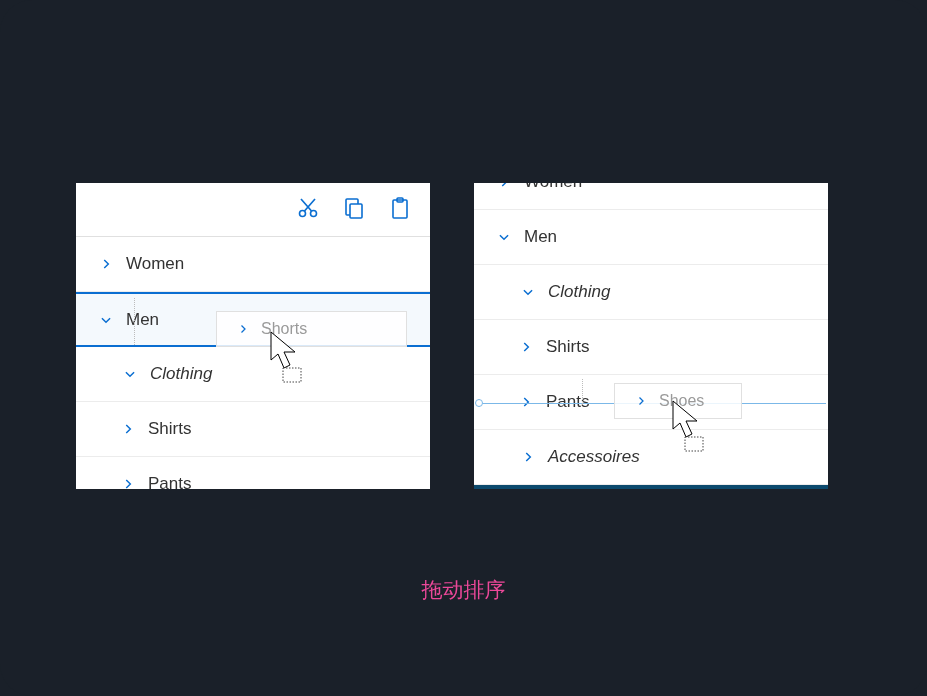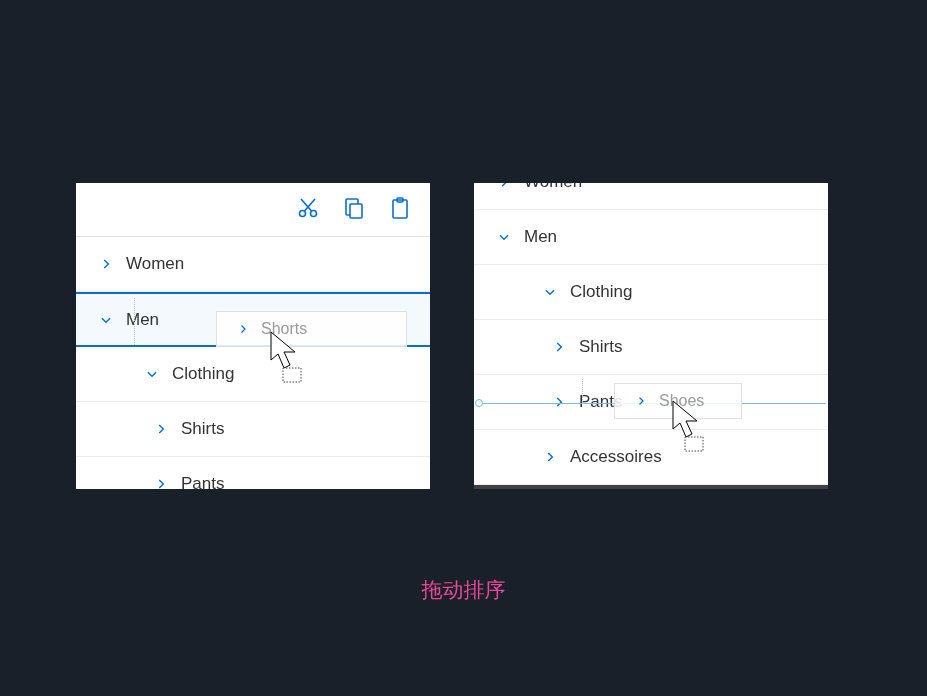--- a/index.html
+++ b/index.html
@@ -20,21 +20,21 @@
   .panels {
     position: absolute;
     top: 183px;
     left: 76px;
     display: flex;
     gap: 44px;
   }
   .panel {
     width: 354px;
     height: 306px;
-    background: #404040;
+    background: #0c4a6e;
     overflow: hidden;
     position: relative;
   }
   .toolbar {
     height: 54px;
     background: #fff;
     border-bottom: 1px solid #e0e0e0;
     display: flex;
     justify-content: flex-end;
     align-items: center;
@@ -59,22 +59,22 @@
   }
   .chev {
     width: 24px;
     display: flex;
     align-items: center;
     justify-content: center;
     color: #0a6ed1;
   }
   .chev svg { stroke: #0a6ed1; }
   .indent-0 { padding-left: 18px; }
-  .indent-1 { padding-left: 64px; }
-  .indent-2 { padding-left: 73px; }
+  .indent-1 { padding-left: 42px; font-style: italic; }
+  .indent-2 { padding-left: 40px; }
   .label { padding-left: 8px; }
   .drag-ghost {
     position: absolute;
     background: rgba(255,255,255,0.85);
     border: 1px solid #e0e0e0;
     display: flex;
     align-items: center;
     height: 36px;
     padding: 0 14px;
     color: #9a9a9a;

